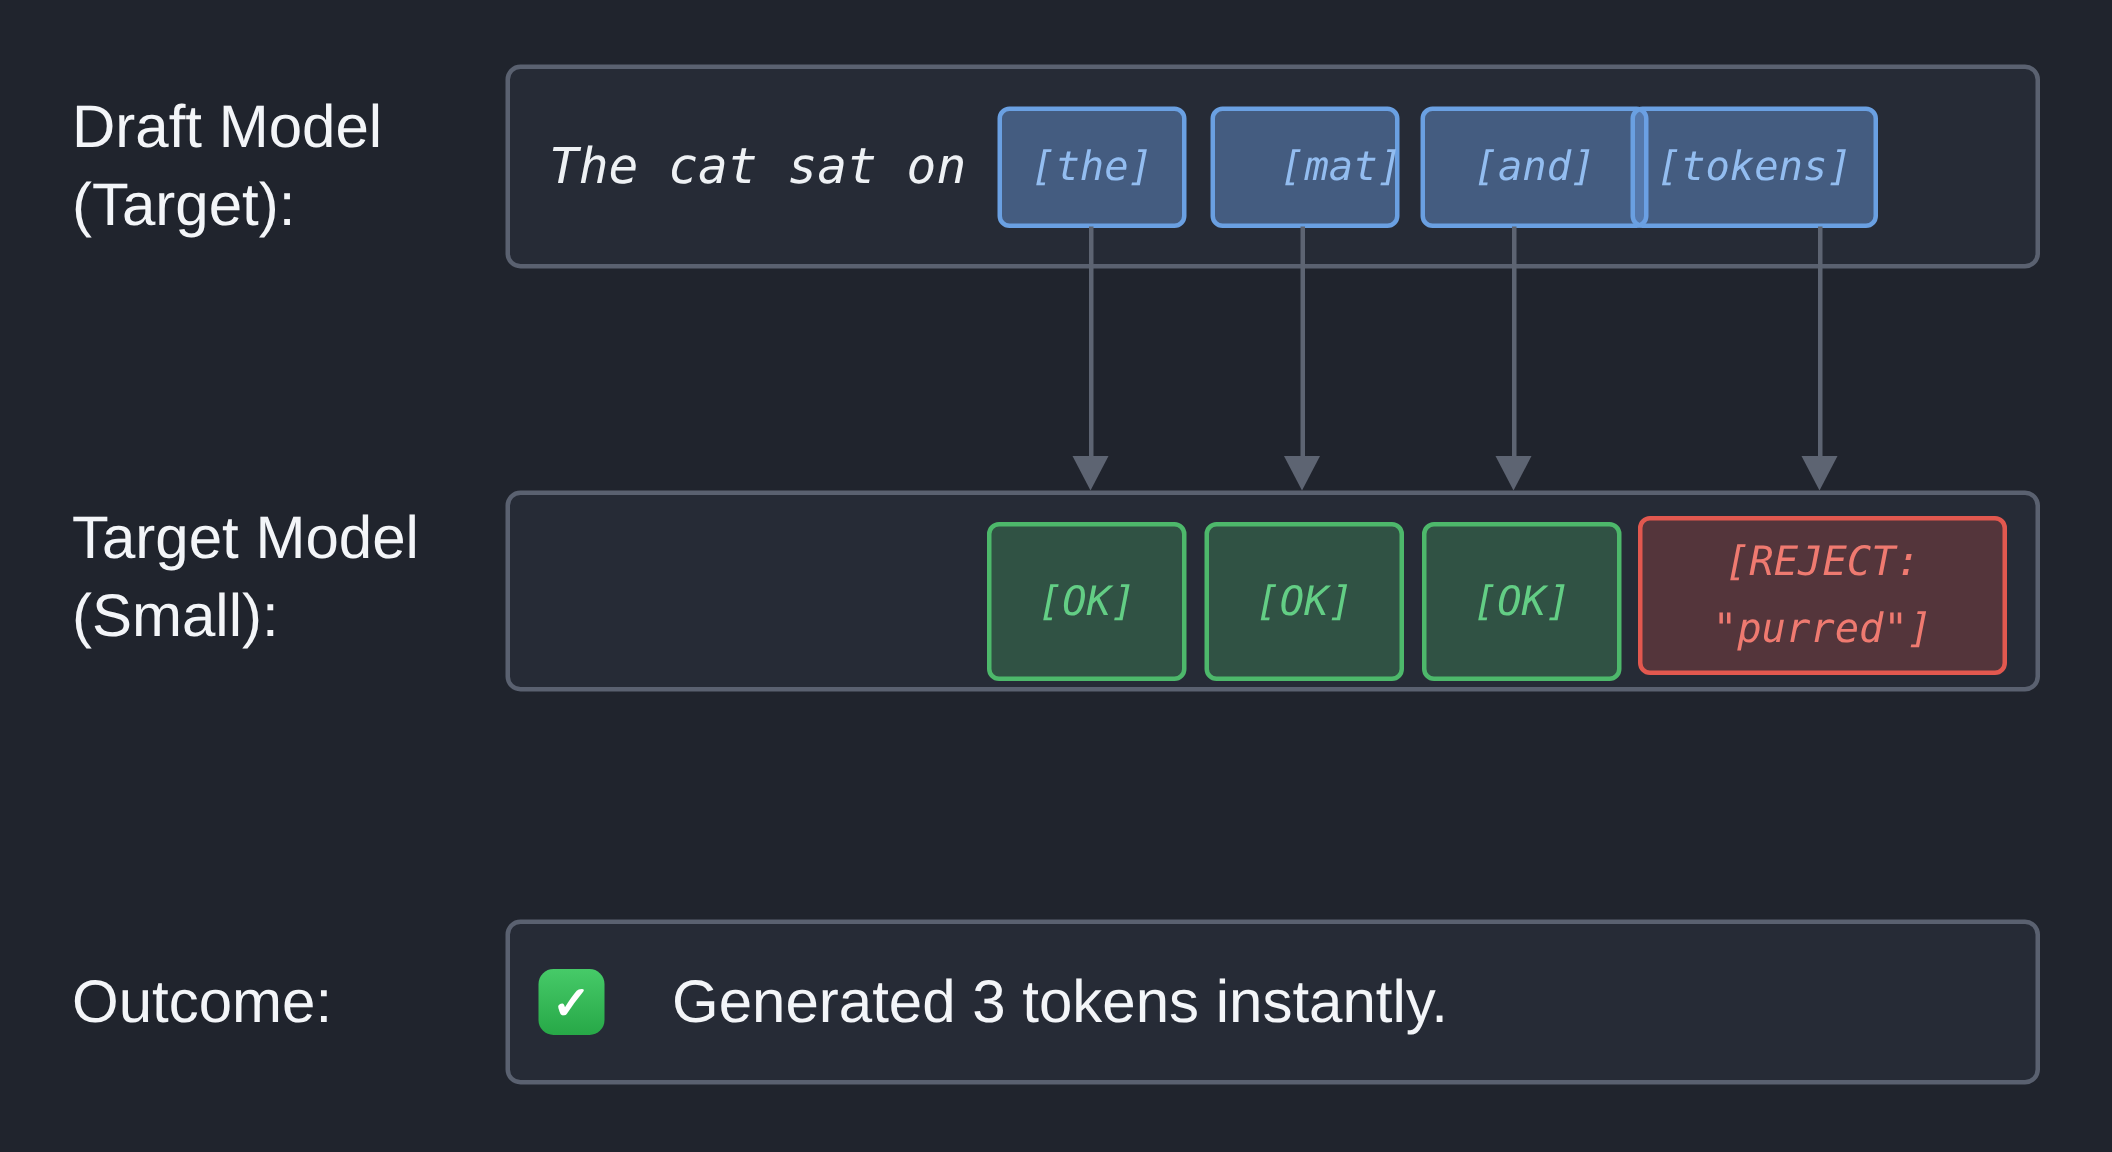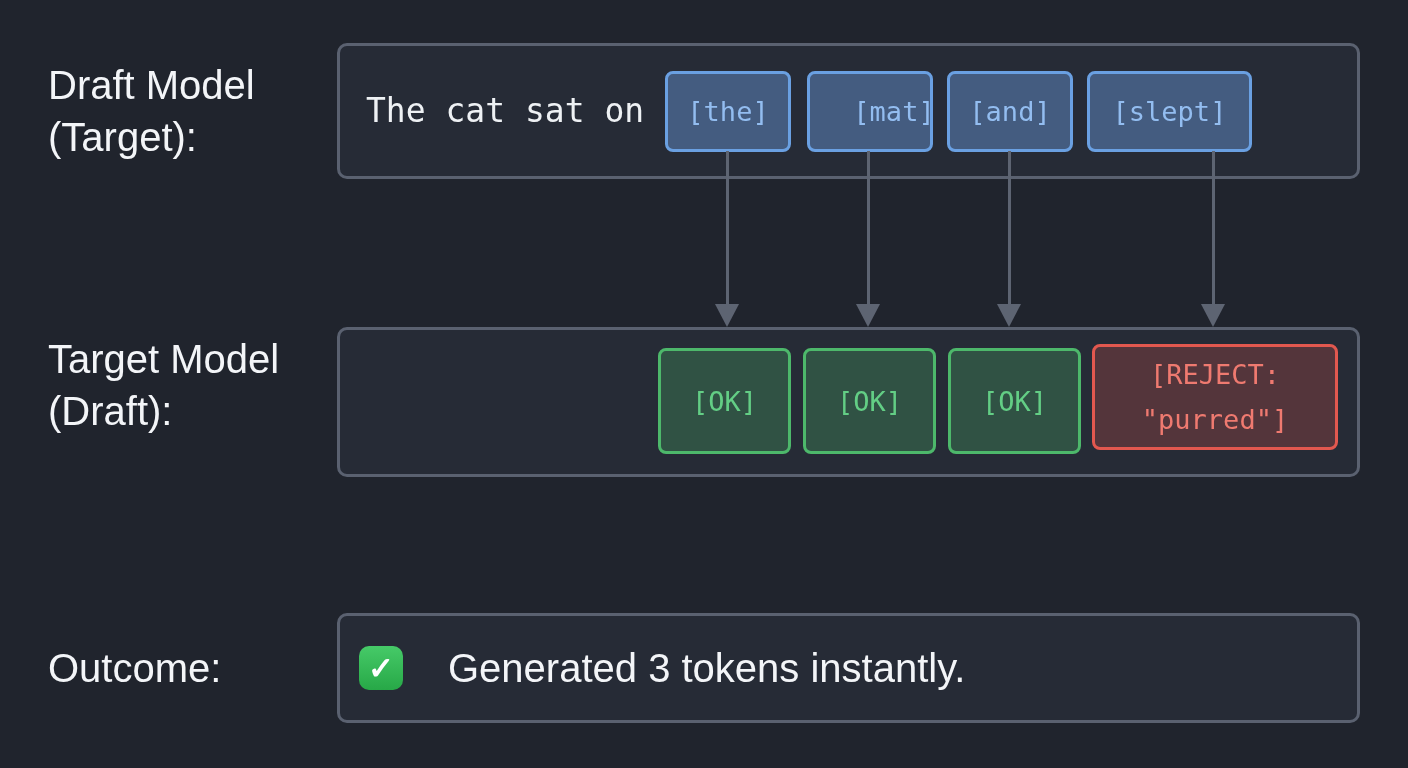--- a/index.html
+++ b/index.html
@@ -20,44 +20,44 @@
   .row-label span{display:block;}
 
   
   .panel{
     position:absolute;left:337px;width:1023px;
     border:3px solid var(--panel-border,#5a6170);
     border-radius:10px;background:var(--panel-bg,#262b36);
     box-sizing:border-box;
   }
   #draft-panel{top:43px;height:136px;}
-  #target-panel{top:327px;height:150px;}
+  #target-panel{top:327px;height:134px;}
   #outcome-panel{top:613px;height:110px;display:flex;align-items:center;padding-left:19px;gap:15px;}
 
-  .mono{font-family:"DejaVu Sans Mono","Liberation Mono",monospace;}
+  .mono{font-family:"DejaVu Sans Mono","Liberation Mono",monospace;font-style:italic;}
 
   #context-text{
     position:absolute;left:26px;top:0;height:130px;line-height:130px;
     color:var(--context-text,#eef1f4);font-size:33px;white-space:pre;
   }
 
   
   .chip{
     position:absolute;display:flex;align-items:center;justify-content:center;
     border-radius:8px;box-sizing:border-box;font-size:27px;text-align:center;
   }
   .chip.blue{
     top:25px;height:81px;
     border:3px solid var(--blue-border,#6aa0e2);
     background:var(--blue-bg,rgba(110,160,230,0.42));
     color:var(--blue-text,#93bdf0);
   }
   #chip-the{left:325px;width:126px;}
   #chip-mat{left:467px;width:126px;padding-left:48px;}
-  #chip-and{left:607px;width:126px;}
+  #chip-and{left:607px;width:152px;}
   #chip-slept{left:747px;width:165px;}
 
   .chip.green{
     top:18px;height:106px;
     border:3px solid var(--green-border,#4db86b);
     background:var(--green-bg,rgba(80,200,110,0.25));
     color:var(--green-text,#63ce85);
   }
   #ok-1{left:318px;width:133px;}
   #ok-2{left:463px;width:133px;}
@@ -101,32 +101,32 @@
 <body>
 
 <div id="canvas">
 
   <div class="row-label" id="draft-label">
     <span>Draft Model</span>
     <span>(Target):</span>
   </div>
   <div class="row-label" id="target-label">
     <span>Target Model</span>
-    <span>(Draft):</span>
+    <span>(Small):</span>
   </div>
   <div class="row-label" id="outcome-label">
     <span>Outcome:</span>
   </div>
 
   <div class="panel" id="draft-panel">
     <div class="mono" id="context-text">The cat sat on</div>
     <div class="chip blue mono" id="chip-the">[the]</div>
     <div class="chip blue mono" id="chip-mat">[mat]</div>
     <div class="chip blue mono" id="chip-and">[and]</div>
-    <div class="chip blue mono" id="chip-slept">[slept]</div>
+    <div class="chip blue mono" id="chip-slept">[tokens]</div>
   </div>
 
   <div class="arrow" id="arrow-1">
     <div class="shaft"></div>
     <div class="head"></div>
   </div>
   <div class="arrow" id="arrow-2">
     <div class="shaft"></div>
     <div class="head"></div>
   </div>

